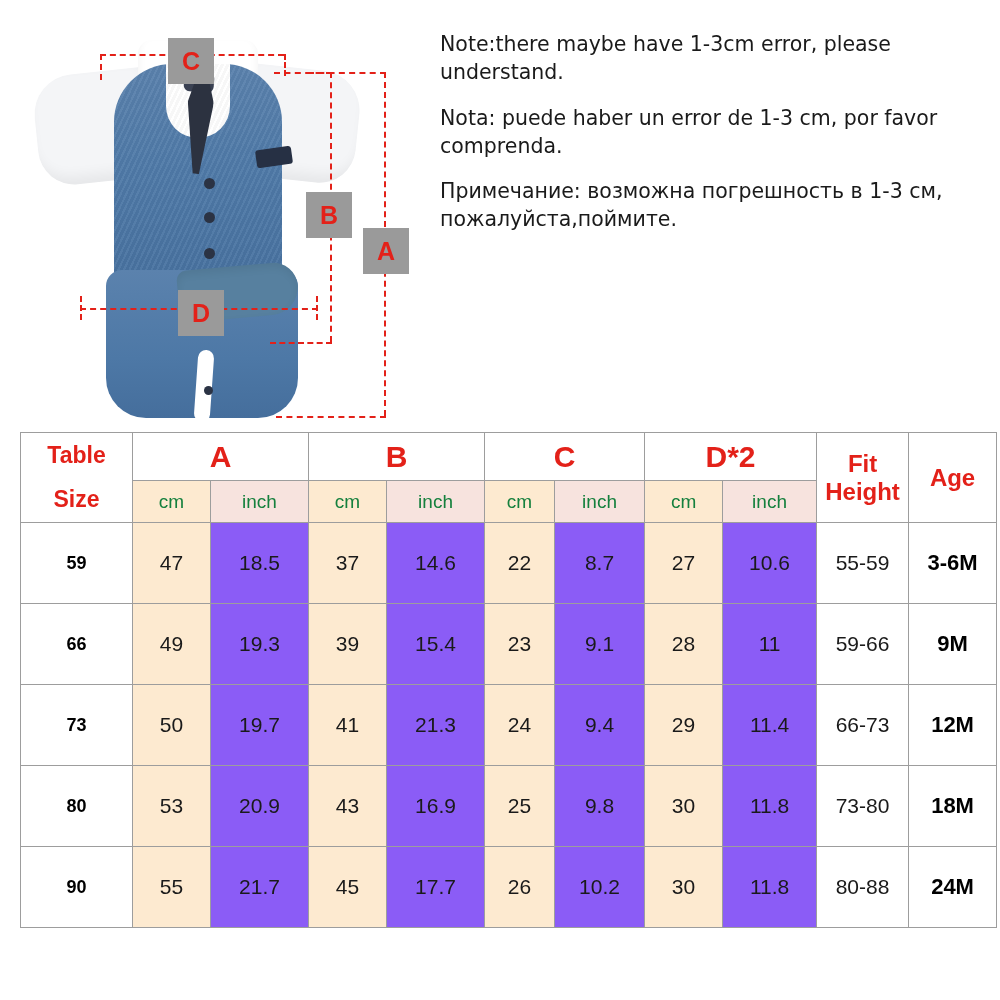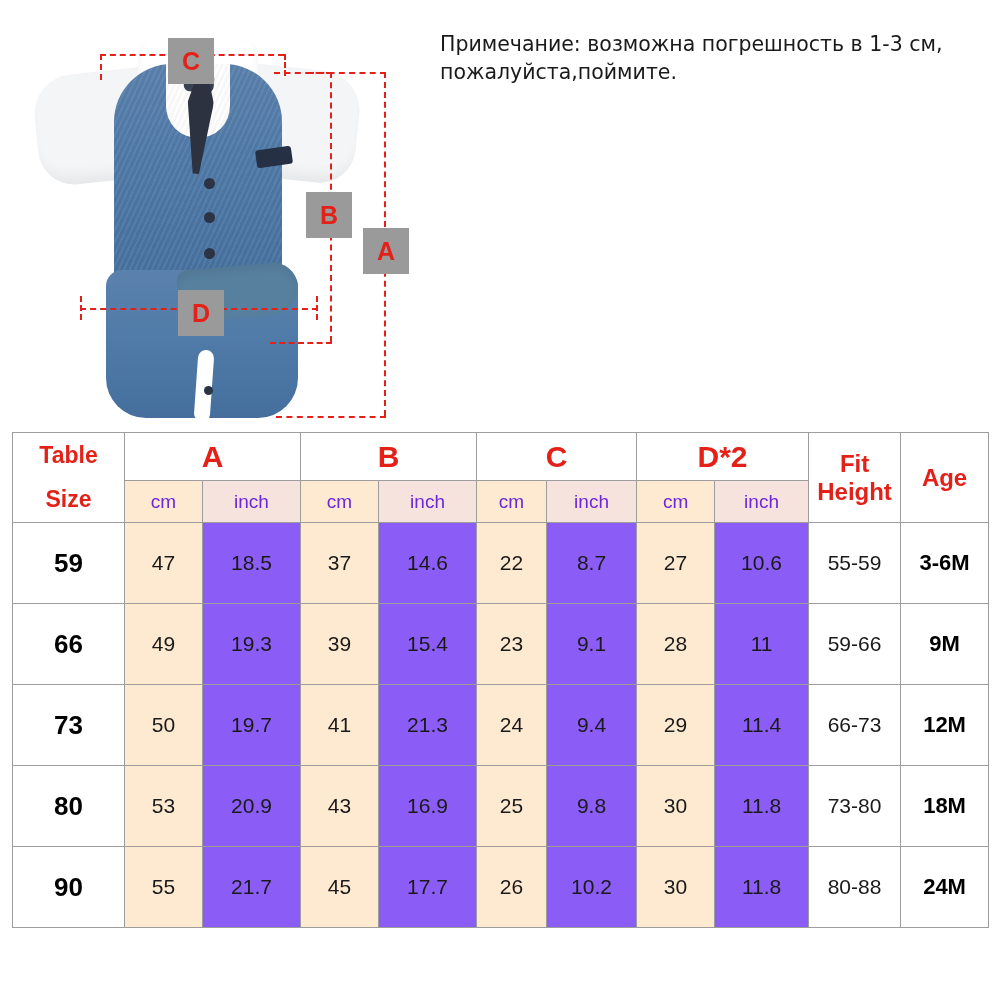--- a/index.html
+++ b/index.html
@@ -222,42 +222,42 @@
     color: #1a1a1a;
     font-size: 20.5px;
     line-height: 1.38;
     margin-bottom: 17px;
     font-family: "DejaVu Sans", sans-serif;
   }
 
   
   .size-table {
     position: absolute;
-    left: 12px;
+    left: 20px;
     top: 432px;
     width: 976px;
     border-collapse: collapse;
     table-layout: fixed;
   }
   .size-table td, .size-table th {
     border: 1px solid #9d9d9d;
     text-align: center;
     vertical-align: middle;
     font-family: "Liberation Sans", sans-serif;
   }
   .hdr-main {
     color: #e32119;
     font-weight: bold;
     font-size: 30px;
     height: 42px;
     background: #ffffff;
   }
   .hdr-unit {
     background: #f7e3de;
-    color: #6d28d9;
+    color: #15803d;
     font-size: 19px;
     height: 36px;
   }
   .hdr-unit.alt {
     background: #fdead0;
   }
   .corner-cell {
     background: #ffffff;
     color: #e32119;
     font-weight: bold;
@@ -267,21 +267,21 @@
   .fit-cell, .age-cell {
     background: #ffffff;
     color: #e32119;
     font-weight: bold;
     font-size: 24px;
   }
   .row-size {
     background: #ffffff;
     color: #000000;
     font-weight: bold;
-    font-size: 26px;
+    font-size: 18px;
     height: 78px;
   }
   .cell-cm {
     background: #fdead0;
     font-size: 21px;
     color: #1a1a1a;
   }
   .cell-in {
     background: #8b5cf6;
     font-size: 21px;
@@ -341,20 +341,22 @@
       <div class="dash-v" style="left:72px; top:286px; height:24px;"></div>
       <div class="dash-v" style="left:308px; top:286px; height:24px;"></div>
 
       <div class="label-box" style="left:160px; top:28px;">C</div>
       <div class="label-box" style="left:298px; top:182px;">B</div>
       <div class="label-box" style="left:355px; top:218px;">A</div>
       <div class="label-box" style="left:170px; top:280px;">D</div>
     </div>
 
     <div class="notes">
+      <div class="note-block">Note:there maybe have 1-3cm error, please understand.</div>
+      <div class="note-block">Nota: puede haber un error de 1-3 cm, por favor comprenda.</div>
       <div class="note-block">Примечание: возможна погрешность в 1-3 см, пожалуйста,поймите.</div>
     </div>
   </div>
 
   <table class="size-table">
     <colgroup>
       <col style="width:112px">
       <col style="width:78px">
         <col style="width:98px">
       <col style="width:78px">

